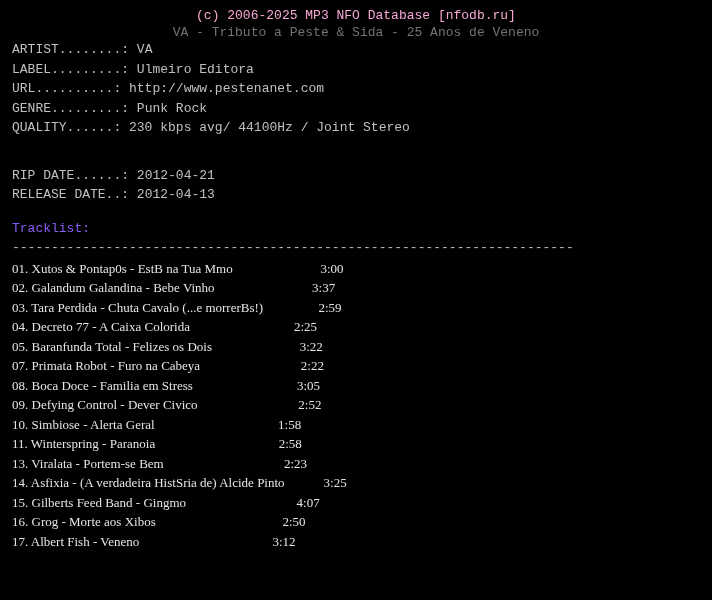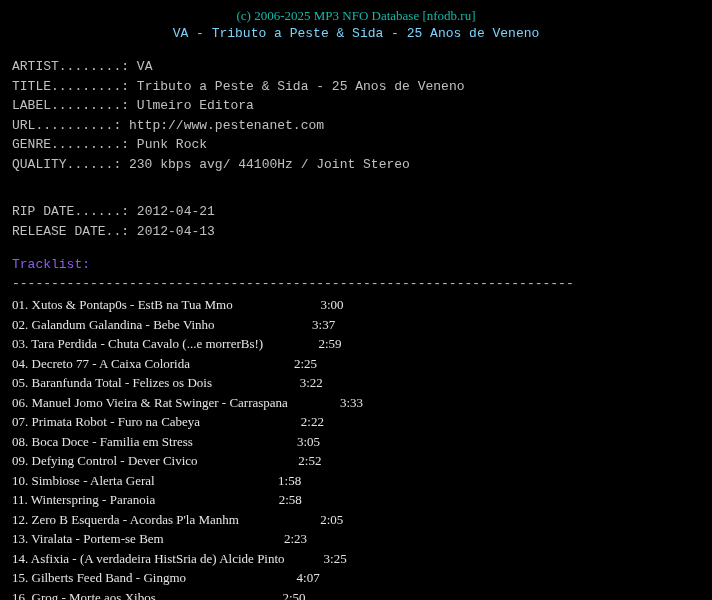--- a/index.html
+++ b/index.html
@@ -10,29 +10,27 @@
     body {
       background-color: #000000;
       color: #c0c0c0;
       font-family: 'Courier New', Courier, monospace;
       font-size: 13px;
       padding: 8px 12px;
       width: 712px;
       min-height: 600px;
     }
     .header-line {
-      color: #14b8a6;
+      color: #f9a8d4;
       text-align: center;
       margin-bottom: 2px;
-      font-family: Liberation Serif, serif;
     }
     .subtitle-line {
-      color: #7dd3fc;
+      color: #737373;
       text-align: center;
-      margin-bottom: 16px;
     }
     .meta-block {
       margin-bottom: 28px;
     }
     .meta-line {
       color: #c0c0c0;
       line-height: 1.5;
       white-space: pre;
     }
     .dates-block {
@@ -59,48 +57,45 @@
     }
   </style>
 </head>
 <body>
 
 <div class="header-line">(c) 2006-2025 MP3 NFO Database [nfodb.ru]</div>
 <div class="subtitle-line">VA - Tributo a Peste &amp; Sida - 25 Anos de Veneno</div>
 
 <div class="meta-block">
   <div class="meta-line"><span>ARTIST........:</span><span> VA</span></div>
-  <div class="meta-line"><span>TITLE.........:</span><span> Tributo a Peste &amp; Sida - 25 Anos de Veneno</span></div>
   <div class="meta-line"><span>LABEL.........:</span><span> Ulmeiro Editora</span></div>
   <div class="meta-line"><span>URL..........:</span><span> http://www.pestenanet.com</span></div>
   <div class="meta-line"><span>GENRE.........:</span><span> Punk Rock</span></div>
   <div class="meta-line"><span>QUALITY......:</span><span> 230 kbps avg/ 44100Hz / Joint Stereo</span></div>
 </div>
 
 <div class="dates-block">
   <div class="meta-line"><span>RIP DATE......:</span><span> 2012-04-21</span></div>
   <div class="meta-line"><span>RELEASE DATE..:</span><span> 2012-04-13</span></div>
 </div>
 
 <div class="tracklist-block">
   <div class="section-label">Tracklist:</div>
   <div class="divider-line">------------------------------------------------------------------------</div>
   <div id="tracks-container">
       <div class="track-line">01. Xutos &amp; Pontap0s - EstB na Tua Mmo                           3:00</div>
       <div class="track-line">02. Galandum Galandina - Bebe Vinho                              3:37</div>
       <div class="track-line">03. Tara Perdida - Chuta Cavalo (...e morrerBs!)                 2:59</div>
       <div class="track-line">04. Decreto 77 - A Caixa Colorida                                2:25</div>
       <div class="track-line">05. Baranfunda Total - Felizes os Dois                           3:22</div>
-      <div class="track-line">06. Manuel Jomo Vieira &amp; Rat Swinger - Carraspana                3:33</div>
       <div class="track-line">07. Primata Robot - Furo na Cabeya                               2:22</div>
       <div class="track-line">08. Boca Doce - Familia em Stress                                3:05</div>
       <div class="track-line">09. Defying Control - Dever Civico                               2:52</div>
       <div class="track-line">10. Simbiose - Alerta Geral                                      1:58</div>
       <div class="track-line">11. Winterspring - Paranoia                                      2:58</div>
-      <div class="track-line">12. Zero B Esquerda - Acordas P'la Manhm                         2:05</div>
       <div class="track-line">13. Viralata - Portem-se Bem                                     2:23</div>
       <div class="track-line">14. Asfixia - (A verdadeira HistSria de) Alcide Pinto            3:25</div>
       <div class="track-line">15. Gilberts Feed Band - Gingmo                                  4:07</div>
       <div class="track-line">16. Grog - Morte aos Xibos                                       2:50</div>
       <div class="track-line">17. Albert Fish - Veneno                                         3:12</div>
     </div>
 
 </div>
 
 </body></html>

